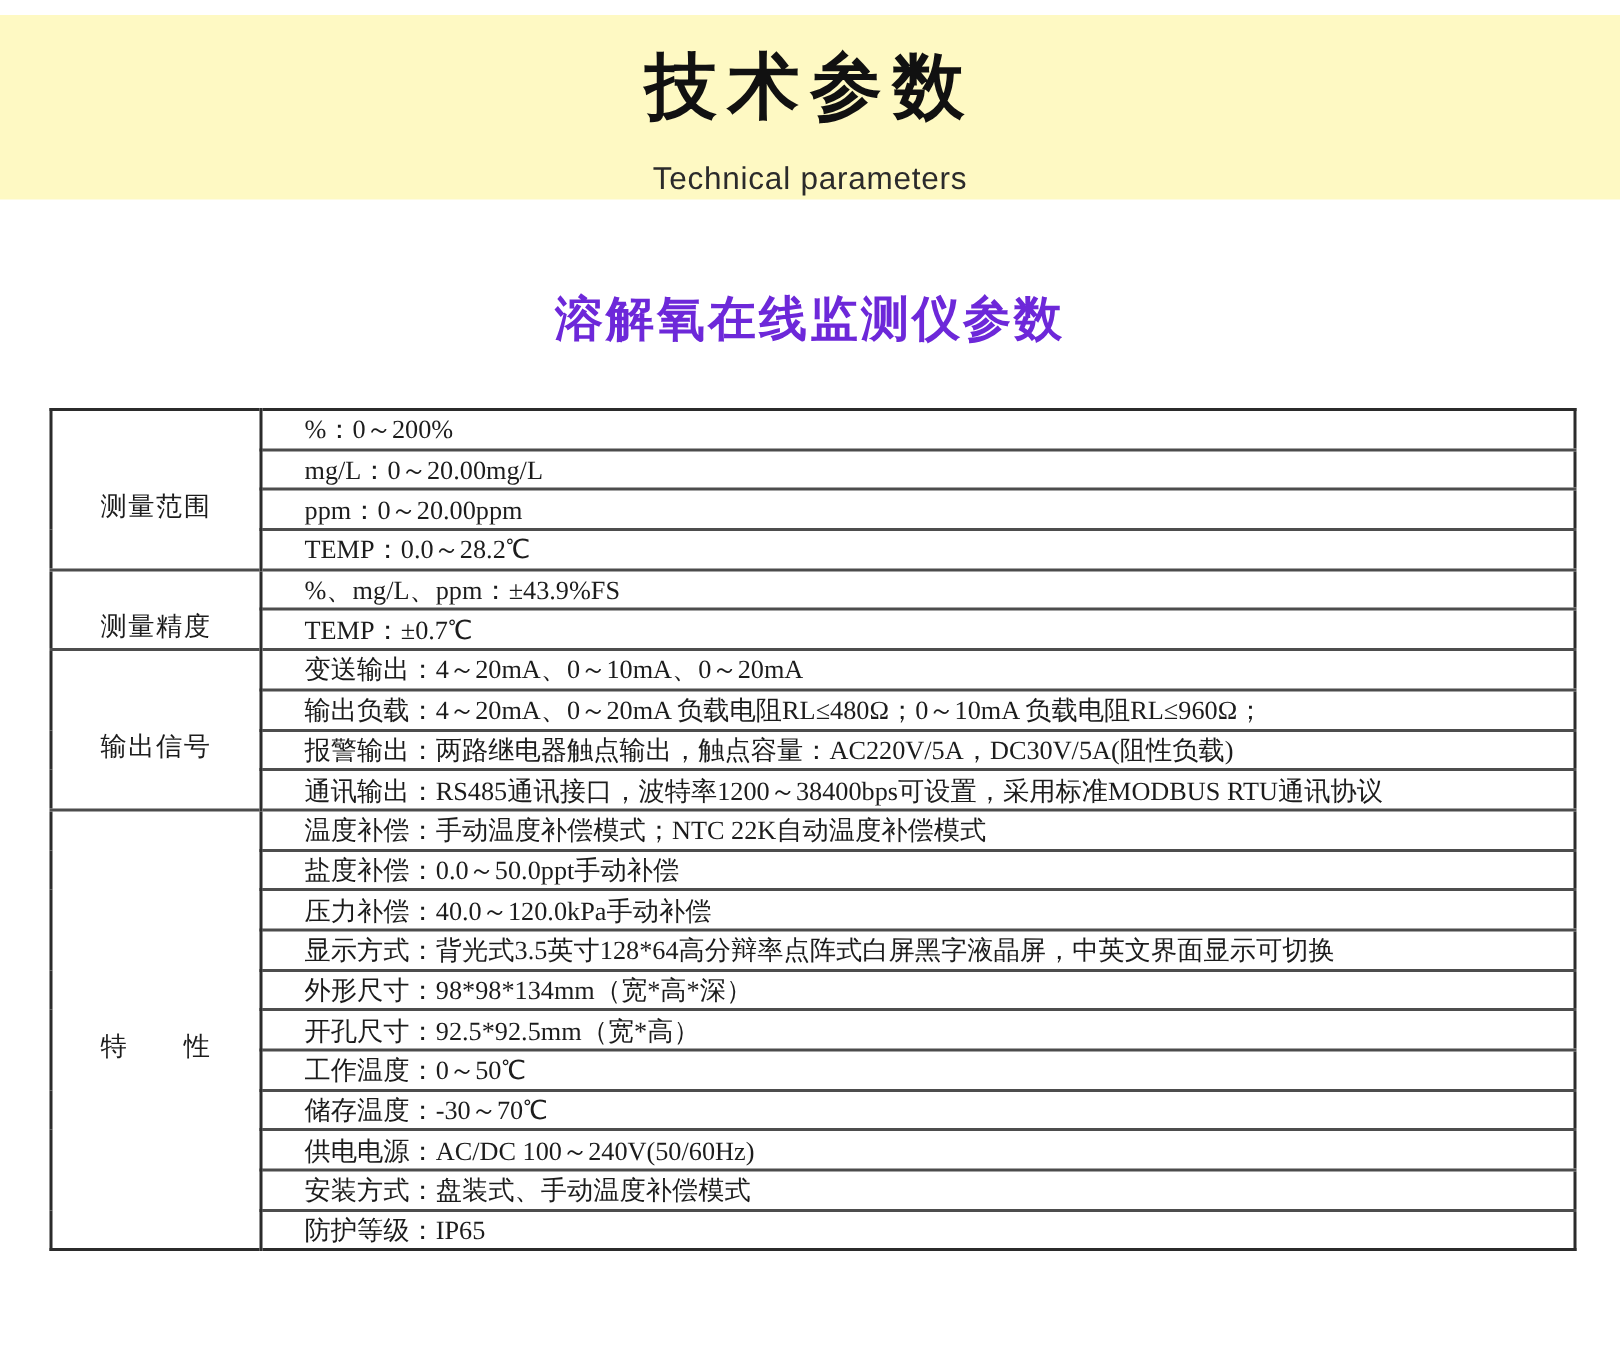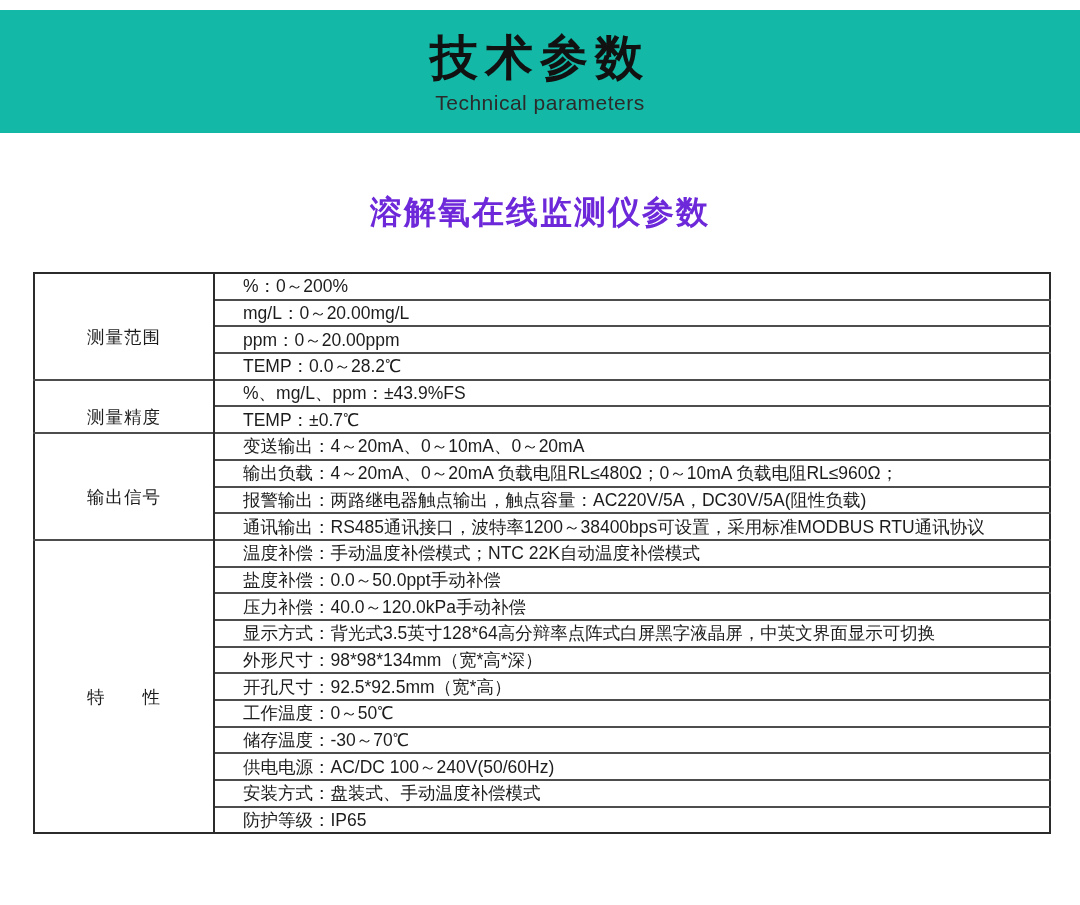--- a/index.html
+++ b/index.html
@@ -19,21 +19,21 @@
     text-align: center;
   }
   .banner-title {
     padding-top: 16px;
     font-size: 48px;
     font-weight: bold;
     letter-spacing: 7px;
     color: #111111;
   }
   .banner-subtitle {
-    margin-top: 1px;
+    margin-top: 18px;
     font-size: 21px;
     letter-spacing: 0.5px;
     color: #2b2b2b;
   }
   .section-title {
     position: absolute;
     top: 191px; left: 0;
     width: 1080px;
     text-align: center;
     font-size: 32px;
@@ -50,41 +50,41 @@
     border: 2px solid #2b2b2b;
   }
   table.param-table td {
     height: 26.7px;
     font-size: 17.5px;
     vertical-align: middle;
     white-space: nowrap;
     overflow: hidden;
   }
   td.label-cell {
-    width: 180px;
+    width: 140px;
     border-right: 2px solid #2b2b2b;
     border-top: 2px solid #4d4d4d;
     text-align: center;
     vertical-align: top;
     padding-top: 21px;
     font-size: 19px;
     letter-spacing: 1px;
     font-family: "Liberation Sans", "DejaVu Sans", sans-serif;
   }
   td.value-cell {
     border-top: 2px solid #4d4d4d;
     padding-left: 28px;
-    font-family: Liberation Sans, sans-serif;
+    font-family: Liberation Serif, serif;
   }
   tr.first-row td { border-top: none; }
 </style>
 </head>
 <body>
 
-<div class="banner" style="background: #14b8a6;">
+<div class="banner" style="background: #fef9c3;">
   <div class="banner-title">技术参数</div>
   <div class="banner-subtitle">Technical parameters</div>
 </div>
 
 <div class="section-title">溶解氧在线监测仪参数</div>
 
 <table class="param-table">
   <tbody id="table-body">
       <tr class="first-row">
         <td class="label-cell" rowspan="4">测量范围</td>

